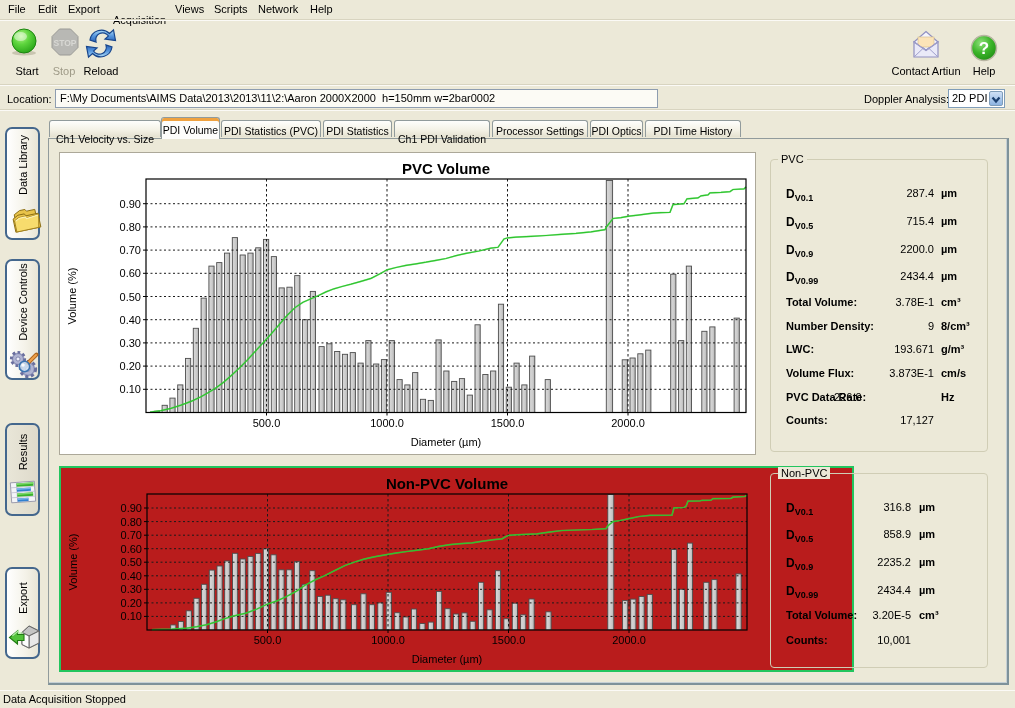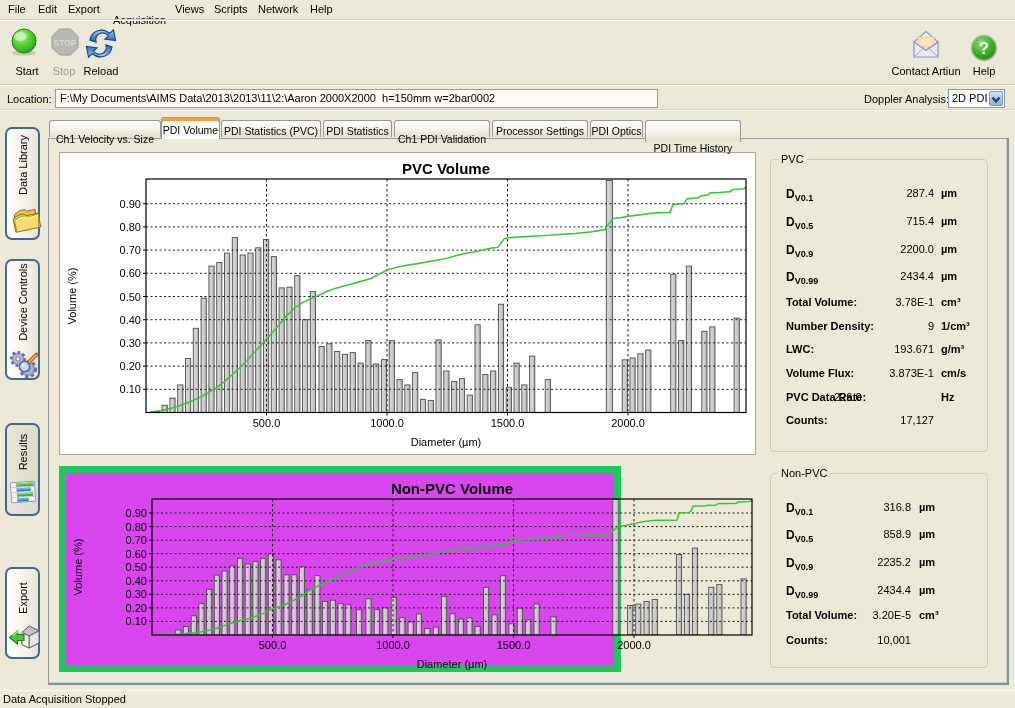--- a/index.html
+++ b/index.html
@@ -147,21 +147,21 @@
   </div>
 
 <div class="abs" style="left:48px;top:138px;width:961px;height:547px;background:#ece9d8;border:1px solid #919b9c;border-right:2px solid #7e929a;border-bottom:2px solid #7e929a;box-shadow:inset -1px -1px 0 #c5d0d5"></div>
 <div style="position:absolute;left:49px;top:120px;width:112px;height:17px;background:linear-gradient(to bottom,#fefefc,#f4f2e6 55%,#e4e1d0);border:1px solid #919b9c;border-bottom:none;border-radius:3px 3px 0 0;z-index:3;text-align:center;font-size:10.5px;padding-top:12px;white-space:nowrap">Ch1 Velocity vs. Size</div>
 <div style="position:absolute;left:161px;top:117px;width:59px;height:22px;background:#fdfdfb;border:1px solid #919b9c;border-bottom:none;border-radius:3px 3px 0 0;box-shadow:inset 0 3px 0 #efa240;z-index:5;text-align:center;font-size:10.5px;padding-top:6px;white-space:nowrap">PDI Volume</div>
 <div style="position:absolute;left:221px;top:120px;width:100px;height:17px;background:linear-gradient(to bottom,#fefefc,#f4f2e6 55%,#e4e1d0);border:1px solid #919b9c;border-bottom:none;border-radius:3px 3px 0 0;z-index:3;text-align:center;font-size:10.5px;padding-top:4px;white-space:nowrap">PDI Statistics (PVC)</div>
 <div style="position:absolute;left:323px;top:120px;width:69px;height:17px;background:linear-gradient(to bottom,#fefefc,#f4f2e6 55%,#e4e1d0);border:1px solid #919b9c;border-bottom:none;border-radius:3px 3px 0 0;z-index:3;text-align:center;font-size:10.5px;padding-top:4px;white-space:nowrap">PDI Statistics</div>
 <div style="position:absolute;left:394px;top:120px;width:96px;height:17px;background:linear-gradient(to bottom,#fefefc,#f4f2e6 55%,#e4e1d0);border:1px solid #919b9c;border-bottom:none;border-radius:3px 3px 0 0;z-index:3;text-align:center;font-size:10.5px;padding-top:12px;white-space:nowrap">Ch1 PDI Validation</div>
 <div style="position:absolute;left:492px;top:120px;width:96px;height:17px;background:linear-gradient(to bottom,#fefefc,#f4f2e6 55%,#e4e1d0);border:1px solid #919b9c;border-bottom:none;border-radius:3px 3px 0 0;z-index:3;text-align:center;font-size:10.5px;padding-top:4px;white-space:nowrap">Processor Settings</div>
 <div style="position:absolute;left:590px;top:120px;width:53px;height:17px;background:linear-gradient(to bottom,#fefefc,#f4f2e6 55%,#e4e1d0);border:1px solid #919b9c;border-bottom:none;border-radius:3px 3px 0 0;z-index:3;text-align:center;font-size:10.5px;padding-top:4px;white-space:nowrap">PDI Optics</div>
-<div style="position:absolute;left:645px;top:120px;width:96px;height:17px;background:linear-gradient(to bottom,#fefefc,#f4f2e6 55%,#e4e1d0);border:1px solid #919b9c;border-bottom:none;border-radius:3px 3px 0 0;z-index:3;text-align:center;font-size:10.5px;padding-top:21px;white-space:nowrap">PDI Time History</div>
+<div style="position:absolute;left:645px;top:120px;width:96px;height:17px;background:linear-gradient(to bottom,#fefefc,#f4f2e6 55%,#e4e1d0);border:1px solid #919b9c;border-bottom:none;border-radius:3px 3px 0 0;z-index:3;text-align:center;font-size:10.5px;padding-top:4px;white-space:nowrap">PDI Time History</div>
 
 <div class="abs" style="left:59px;top:152px;width:697px;height:303px;background:#fff;border:1px solid #aca899">
     <svg width="697" height="303" viewBox="0 0 697 303" style="position:absolute;left:0;top:0">
       <defs>
         <linearGradient id="bargP" x1="0" y1="0" x2="1" y2="0">
           <stop offset="0" stop-color="#d9d9d9"></stop>
           <stop offset="0.55" stop-color="#cdcdcd"></stop>
           <stop offset="1" stop-color="#b4b4b4"></stop>
         </linearGradient>
       </defs>
@@ -271,21 +271,21 @@
       <line x1="327.0" y1="259.5" x2="327.0" y2="262.5" stroke="#000" stroke-width="1"></line>
       <text x="327.0" y="273.5" font-family="Liberation Sans, sans-serif" font-size="11" fill="#000" text-anchor="middle">1000.0</text>
       <line x1="447.5" y1="259.5" x2="447.5" y2="262.5" stroke="#000" stroke-width="1"></line>
       <text x="447.5" y="273.5" font-family="Liberation Sans, sans-serif" font-size="11" fill="#000" text-anchor="middle">1500.0</text>
       <line x1="568.0" y1="259.5" x2="568.0" y2="262.5" stroke="#000" stroke-width="1"></line>
       <text x="568.0" y="273.5" font-family="Liberation Sans, sans-serif" font-size="11" fill="#000" text-anchor="middle">2000.0</text>
       <text x="386" y="292.5" font-family="Liberation Sans, sans-serif" font-size="11" fill="#000" text-anchor="middle">Diameter (µm)</text>
       <text x="16" y="143" font-family="Liberation Sans, sans-serif" font-size="11" fill="#000" text-anchor="middle" transform="rotate(-90 16 143)">Volume (%)</text>
     </svg>
   </div>
-<div class="abs" style="left:59px;top:466px;width:562px;height:206px;background:#d946ef;border:7px solid #22c55e">
+<div class="abs" style="left:59px;top:466px;width:795px;height:206px;background:#b91c1c;border:2px solid #22c55e">
     <svg width="697" height="206" viewBox="0 0 697 206" style="position:absolute;left:0;top:0">
       <defs>
         <linearGradient id="bargN" x1="0" y1="0" x2="1" y2="0">
           <stop offset="0" stop-color="#d9d9d9"></stop>
           <stop offset="0.55" stop-color="#cdcdcd"></stop>
           <stop offset="1" stop-color="#b4b4b4"></stop>
         </linearGradient>
       </defs>
       <text x="386" y="21" font-family="Liberation Sans, sans-serif" font-size="15" font-weight="bold" fill="#000" text-anchor="middle">Non-PVC Volume</text>
       <clipPath id="clipN">
@@ -411,21 +411,21 @@
 <div style="position:absolute;left:834px;top:243px;width:100px;text-align:right;font-size:11px">2200.0</div>
 <div style="position:absolute;left:941px;top:243px;font-size:11px;font-weight:bold">µm</div>
 <div style="position:absolute;left:786px;top:270px;font-size:11px"><span style="font-weight:bold;font-size:12px">D</span><span style="font-weight:bold;font-size:9px;vertical-align:-3px">V0.99</span></div>
 <div style="position:absolute;left:834px;top:270px;width:100px;text-align:right;font-size:11px">2434.4</div>
 <div style="position:absolute;left:941px;top:270px;font-size:11px;font-weight:bold">µm</div>
 <div style="position:absolute;left:786px;top:296px;font-size:11px"><b>Total Volume:</b></div>
 <div style="position:absolute;left:834px;top:296px;width:100px;text-align:right;font-size:11px">3.78E-1</div>
 <div style="position:absolute;left:941px;top:296px;font-size:11px;font-weight:bold">cm³</div>
 <div style="position:absolute;left:786px;top:320px;font-size:11px"><b>Number Density:</b></div>
 <div style="position:absolute;left:834px;top:320px;width:100px;text-align:right;font-size:11px">9</div>
-<div style="position:absolute;left:941px;top:320px;font-size:11px;font-weight:bold">1/cm³</div>
+<div style="position:absolute;left:941px;top:320px;font-size:11px;font-weight:bold">8/cm³</div>
 <div style="position:absolute;left:786px;top:343px;font-size:11px"><b>LWC:</b></div>
 <div style="position:absolute;left:834px;top:343px;width:100px;text-align:right;font-size:11px">193.671</div>
 <div style="position:absolute;left:941px;top:343px;font-size:11px;font-weight:bold">g/m³</div>
 <div style="position:absolute;left:786px;top:367px;font-size:11px"><b>Volume Flux:</b></div>
 <div style="position:absolute;left:834px;top:367px;width:100px;text-align:right;font-size:11px">3.873E-1</div>
 <div style="position:absolute;left:941px;top:367px;font-size:11px;font-weight:bold">cm/s</div>
 <div style="position:absolute;left:786px;top:391px;font-size:11px"><b>PVC Data Rate:</b></div>
 <div style="position:absolute;left:834px;top:391px;width:100px;text-align:left;font-size:11px">226.0</div>
 <div style="position:absolute;left:941px;top:391px;font-size:11px;font-weight:bold">Hz</div>
 <div style="position:absolute;left:786px;top:414px;font-size:11px"><b>Counts:</b></div>

